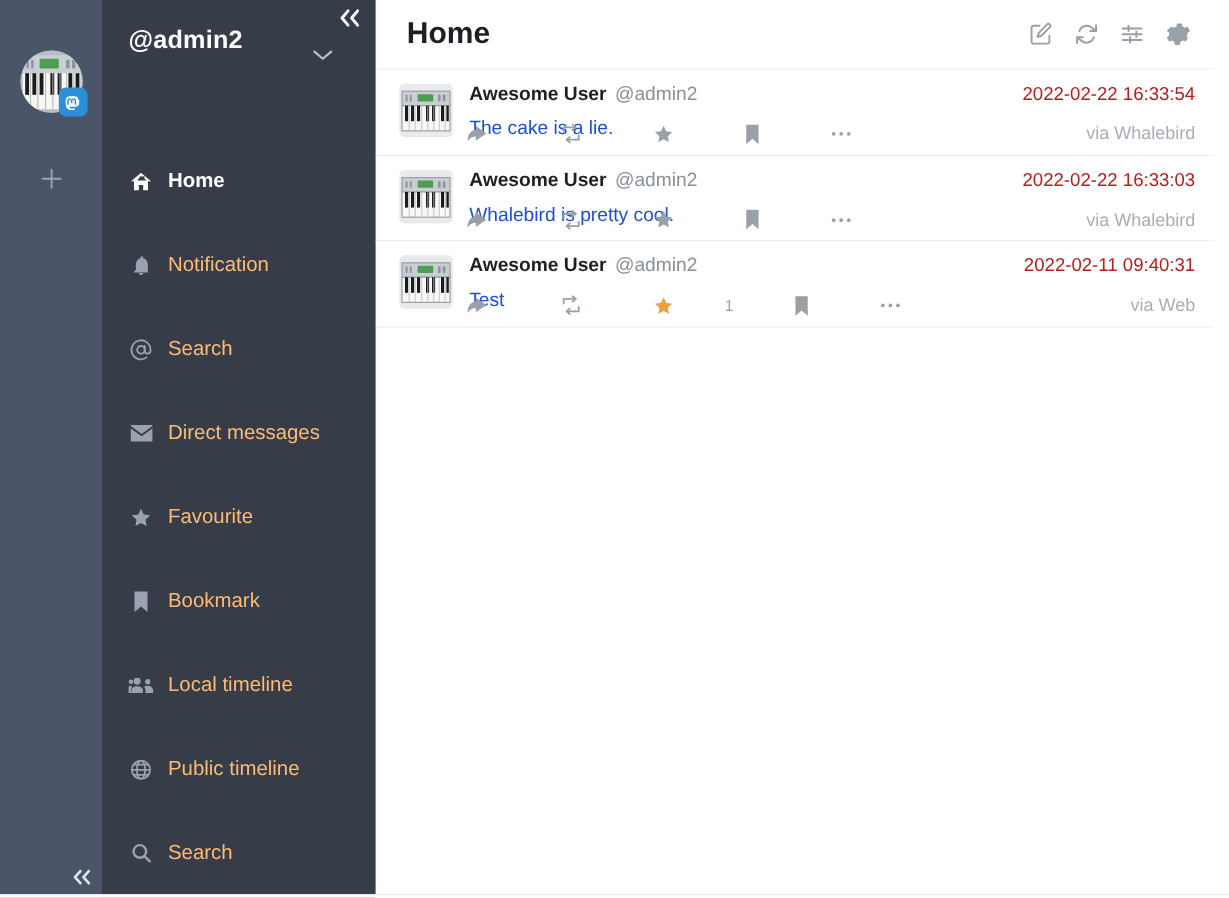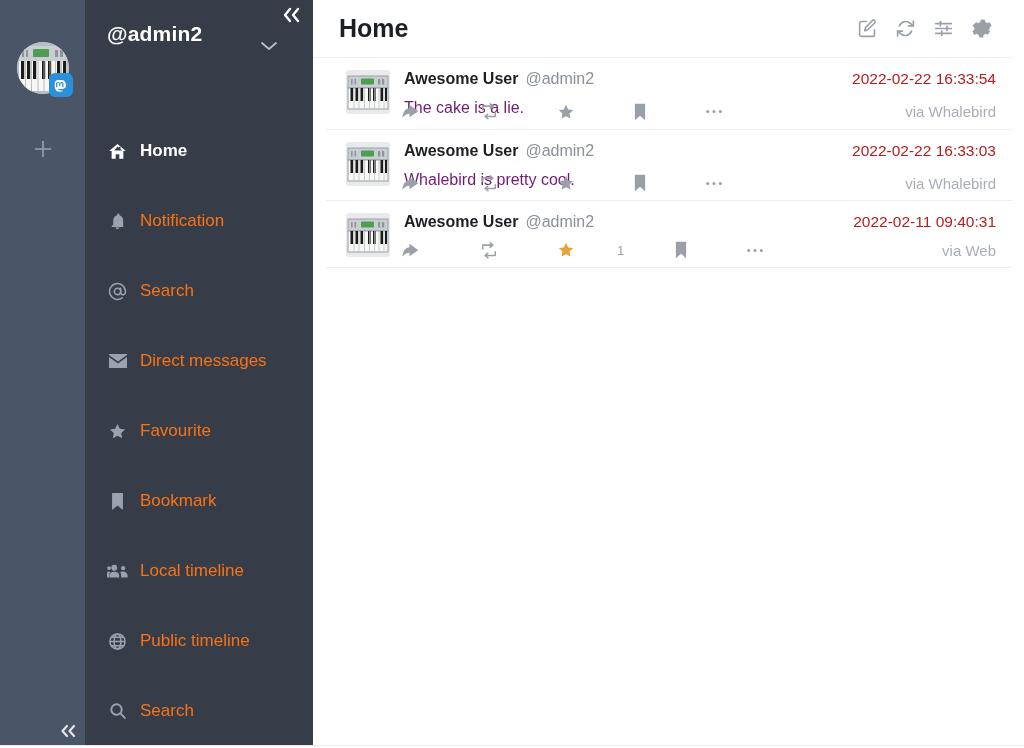--- a/index.html
+++ b/index.html
@@ -56,21 +56,21 @@
     color: #ffffff; cursor: pointer; line-height: 1;
   }
   .sb-chevron {
     position: absolute; right: 34px; top: 40px;
     color: #b9c0cb; cursor: pointer;
   }
   .nav { padding-top: 24px; }
   .nav-item {
     display: flex; align-items: center; gap: 12px;
     height: 70px; padding-left: 22px;
-    color: #f97316; font-size: 17px; cursor: pointer;
+    color: #fdba74; font-size: 17px; cursor: pointer;
   }
   .nav-item.active { color: #ffffff; font-weight: 600; }
   .nav-icon {
     width: 21px; display: flex; align-items: center;
     justify-content: center; flex: 0 0 21px;
   }
 
   
   .content {
     flex: 1 1 auto; height: 748px; background: #ffffff;
@@ -90,21 +90,20 @@
   .tool-btn {
     color: #9aa0a8; cursor: pointer; display: flex;
     align-items: center; justify-content: center;
   }
 
   .timeline { flex: 1 1 auto; overflow: hidden; }
   .status {
     display: flex; padding: 12px 16px 10px 20px;
     border-bottom: 1px solid #ebeef2;
     position: relative;
-    margin-left: 13px;
   }
   .st-avatar {
     width: 44px; height: 44px; flex: 0 0 44px;
     border-radius: 4px; overflow: hidden;
     margin-right: 14px; background: #d5d8dc;
   }
   .st-body { flex: 1 1 auto; min-width: 0; }
   .st-row1 { display: flex; align-items: baseline; }
   .st-display {
     font-size: 16px; font-weight: bold; color: #1c1f24;
@@ -112,21 +111,21 @@
   }
   .st-acct {
     font-size: 16px; color: #8a9099; margin-left: 7px;
     white-space: nowrap;
   }
   .st-time {
     margin-left: auto; font-size: 15.5px; color: #b91c1c;
     white-space: nowrap; padding-left: 14px;
   }
   .st-text {
-    font-size: 16px; color: #701a75; margin-top: 9px;
+    font-size: 16px; color: #1d4ed8; margin-top: 9px;
     line-height: 1.35;
   }
   .st-actions {
     display: flex; align-items: center; margin-top: 11px;
     padding-left: 56px;
     gap: 32px;
   }
   .act {
     color: #9aa0a8; cursor: pointer; margin-right: 26px;
     display: flex; align-items: center; gap: 6px;
@@ -563,20 +562,21 @@
               <line x1="38" y1="18" x2="38" y2="39"></line>
             </g>
           </svg>
         </div>
         <div class="st-body">
           <div class="st-row1">
             <span class="st-display">Awesome User</span>
             <span class="st-acct">@admin2</span>
             <span class="st-time">2022-02-11 09:40:31</span>
           </div>
+          <div class="st-text">Test</div>
         </div>
         <div class="st-actions" style="position:absolute;left:20px;right:16px;bottom:8px;">
           <span class="act">
             <svg width="19" height="17" viewBox="0 0 22 20" fill="currentColor">
                 <path d="M8.6 2.2v4C3.6 6.8.9 10.4.4 17.4c2.3-3.3 5.1-4.8 8.2-4.8v4.1L19 9.6 8.6 2.2z"></path>
               </svg>
           </span>
           <span class="act">
             <svg width="20" height="17" viewBox="0 0 22 19" fill="none" stroke="currentColor" stroke-width="1.7" stroke-linecap="round" stroke-linejoin="round">
                 <polyline points="4,7.5 4,3.5 15,3.5"></polyline>

